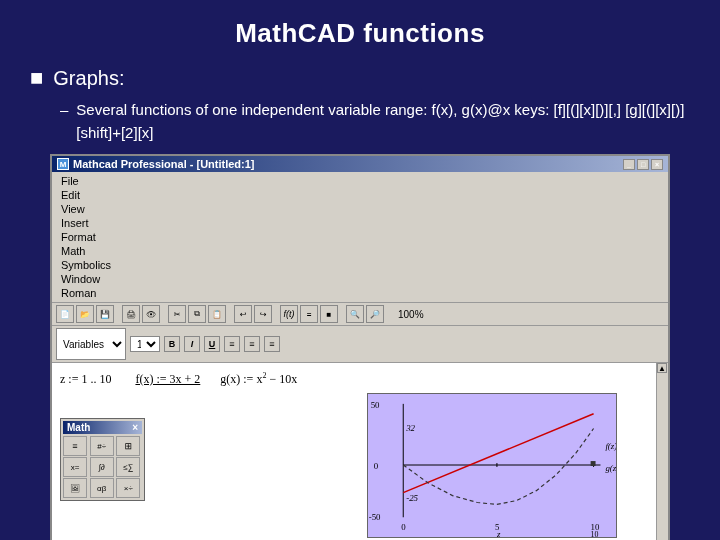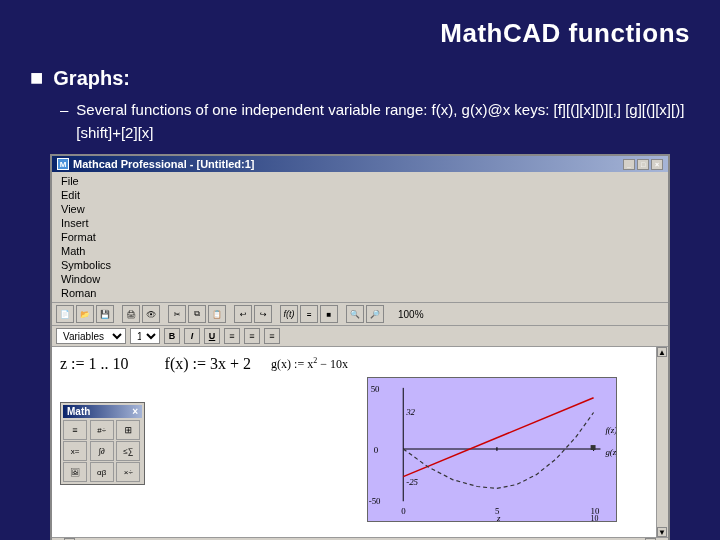--- a/index.html
+++ b/index.html
@@ -11,21 +11,21 @@
       overflow: hidden;
       position: relative;
     }
 
     .slide {
       width: 720px;
       height: 540px;
       background: #1a1a5e;
       display: flex;
       flex-direction: column;
-      align-items: flex-end;
+      align-items: center;
       padding: 18px 30px 10px 30px;
     }
 
     .slide-title {
       color: #ffffff;
       font-size: 26px;
       font-weight: bold;
       text-align: center;
       margin-bottom: 16px;
       letter-spacing: 0.5px;
@@ -45,21 +45,21 @@
     }
 
     .bullet-dot {
       font-size: 22px;
       line-height: 1.2;
       flex-shrink: 0;
     }
 
     .bullet-main-text {
       font-size: 20px;
-      font-weight: bold;
+      font-weight: normal;
       line-height: 1.3;
     }
 
     .sub-bullets {
       padding-left: 30px;
       margin-bottom: 10px;
     }
 
     .sub-bullet {
       display: flex;
@@ -180,21 +180,21 @@
     .win-formatbar {
       background: #d4d0c8;
       display: flex;
       align-items: center;
       padding: 2px 4px;
       gap: 4px;
       border-bottom: 1px solid #999;
     }
 
     .format-dropdown {
-      height: 16px;
+      height: 32px;
       font-size: 10px;
       background: white;
       border: 1px solid #888;
       padding: 0 2px;
     }
 
     .format-dropdown-small {
       width: 30px;
       height: 16px;
       font-size: 10px;
@@ -229,21 +229,21 @@
     .content-row {
       display: flex;
       align-items: center;
       gap: 20px;
       font-size: 12px;
       font-family: 'Times New Roman', serif;
     }
 
     .formula {
       font-family: 'Times New Roman', serif;
-      font-size: 16px;
+      font-size: 12px;
     }
 
     .graph-area {
       border: 1px solid #666;
       width: 240px;
       height: 120px;
       position: relative;
       background: #c4b5fd;
       margin-left: 150px;
     }
@@ -427,21 +427,21 @@
       <div class="format-btn" style="text-decoration:underline;">U</div>
       <div class="format-btn">≡</div>
       <div class="format-btn">≡</div>
       <div class="format-btn">≡</div>
     </div>
 
     <div class="win-content" style="position:relative; height:190px; overflow:hidden;">
 
       <div class="content-row" style="position:absolute; top:8px; left:8px;">
         <span class="formula">z := 1 .. 10</span>
-        <span class="formula" style="margin-left:16px;">f(x) := 3x + 2</span>
+        <span class="formula" style="margin-left:4px;text-decoration:underline;">f(x) := 3x + 2</span>
         <span class="formula" style="font-family:'Times New Roman',serif; font-size:12px;">g(x) := x<sup>2</sup> − 10x</span>
       </div>
 
       <div class="math-toolbar">
         <div class="math-toolbar-title">
           <span>Math</span>
           <span style="cursor:pointer;">×</span>
         </div>
         <div class="math-toolbar-grid">
           <div class="math-tb-btn">≡</div>

